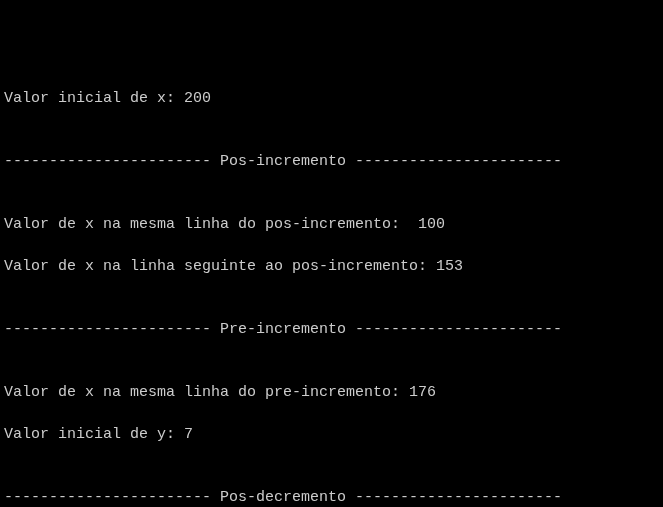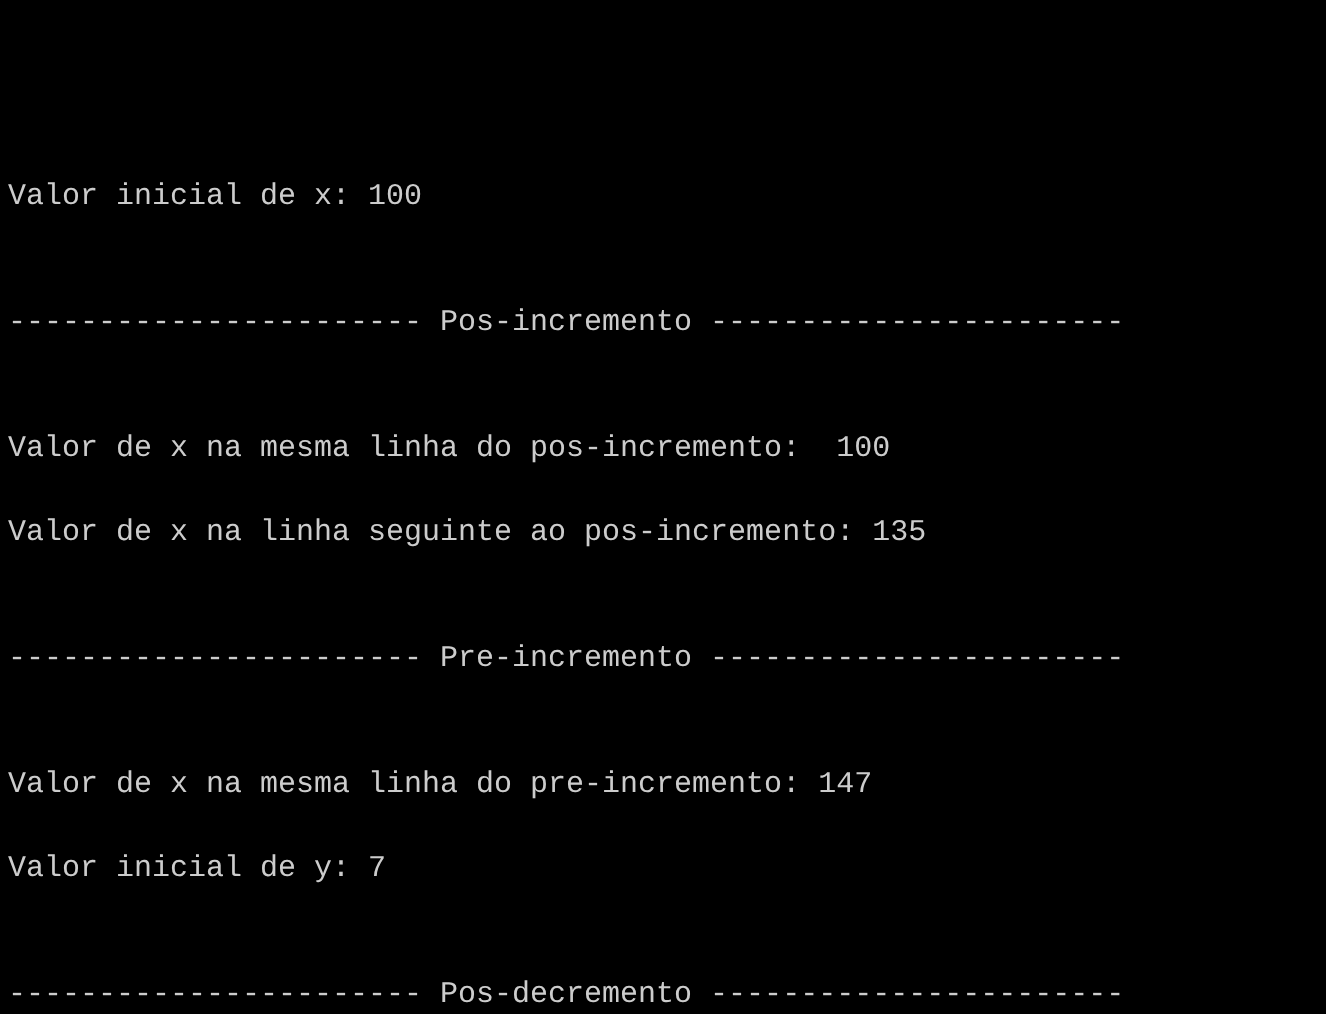--- a/index.html
+++ b/index.html
@@ -18,30 +18,30 @@
     }
     .line {
       display: block;
     }
   </style>
 </head>
 <body>
 
 
 
-<span class="line">Valor inicial de x: 100</span>
+<span class="line">Valor inicial de x: 200</span>
 <span class="line"></span>
 <span class="line">----------------------- Pos-incremento -----------------------</span>
 <span class="line"></span>
 <span class="line">Valor de x na mesma linha do pos-incremento:  100</span>
-<span class="line">Valor de x na linha seguinte ao pos-incremento: 135</span>
+<span class="line">Valor de x na linha seguinte ao pos-incremento: 153</span>
 <span class="line"></span>
 <span class="line">----------------------- Pre-incremento -----------------------</span>
 <span class="line"></span>
-<span class="line">Valor de x na mesma linha do pre-incremento: 147</span>
+<span class="line">Valor de x na mesma linha do pre-incremento: 176</span>
 <span class="line">Valor inicial de y: 7</span>
 <span class="line"></span>
 <span class="line">----------------------- Pos-decremento -----------------------</span>
 <span class="line"></span>
 
 
 <span class="line"></span>
 
 <span class="line"></span>
 

